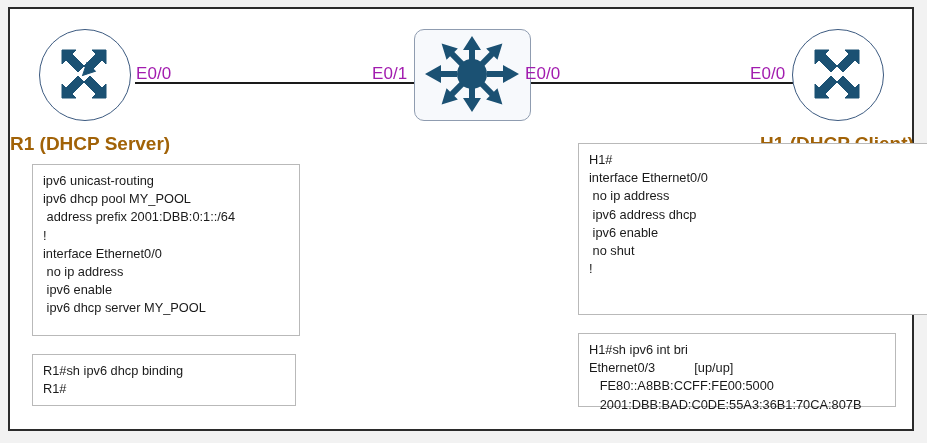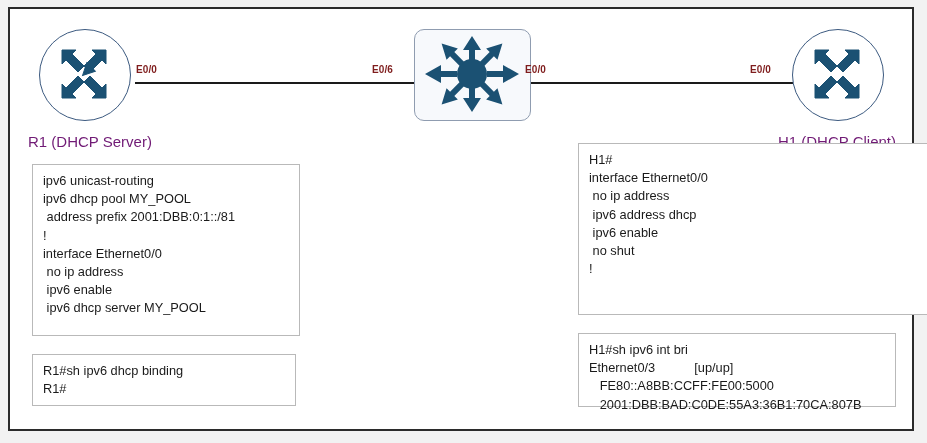--- a/index.html
+++ b/index.html
@@ -59,31 +59,31 @@
   
   .link {
     position: absolute;
     height: 0;
     border-top: 2.5px solid #1a1a1a;
   }
 
   
   .iface-label {
     position: absolute;
-    font-size: 10px;
-    font-weight: bold;
-    color: #7f1d1d;
+    font-size: 17px;
+    font-weight: normal;
+    color: #a21caf;
     white-space: nowrap;
     letter-spacing: 0.1px;
   }
   .device-label {
     position: absolute;
-    font-size: 15px;
-    font-weight: normal;
-    color: #701a75;
+    font-size: 19px;
+    font-weight: bold;
+    color: #a16207;
     white-space: nowrap;
     text-align: center;
   }
 
   
   .cfg-box {
     position: absolute;
     border: 1px solid #b9b9b9;
     background: #ffffff;
     box-sizing: border-box;
@@ -151,40 +151,40 @@
           <g transform="rotate(45 57 44)">
             <path d="M14,44 L29,36 L29,41 L43,41 L43,47 L29,47 L29,52 Z"></path>
           </g>
 
           <g transform="rotate(-45 57 44)">
             <path d="M100,44 L85,52 L85,47 L71,47 L71,41 L85,41 L85,36 Z"></path>
           </g>
         </g>
       </svg>
     </div>
-    <div class="iface-label" style="left:362px; top:55px;">E0/6</div>
+    <div class="iface-label" style="left:362px; top:55px;">E0/1</div>
     <div class="iface-label" style="left:515px; top:55px;">E0/0</div>
 
     <div class="router" style="left:782px; top:20px;">
       <svg width="88" height="88" viewBox="0 0 88 88">
         <g fill="#1b5173" stroke="#1b5173" stroke-width="1">
           <path d="M22,20 L36,20 L32,24 L44,36 L38,42 L26,30 L22,34 Z"></path>
           <path d="M66,20 L66,34 L62,30 L50,42 L44,36 L56,24 L52,20 Z"></path>
           <path d="M22,68 L22,54 L26,58 L38,46 L44,52 L32,64 L36,68 Z"></path>
           <path d="M66,68 L52,68 L56,64 L44,52 L50,46 L62,58 L66,54 Z"></path>
         </g>
       </svg>
     </div>
     <div class="iface-label" style="left:740px; top:55px;">E0/0</div>
     <div class="device-label" style="left:748px; top:124px; width:158px;text-align:center;">H1 (DHCP Client)</div>
 
     <div class="cfg-box" style="left:22px; top:155px; width:268px; height:172px;">
       <div class="cfg-line">ipv6 unicast-routing</div>
       <div class="cfg-line">ipv6 dhcp pool MY_POOL</div>
-      <div class="cfg-line"> address prefix 2001:DBB:0:1::/81</div>
+      <div class="cfg-line"> address prefix 2001:DBB:0:1::/64</div>
       <div class="cfg-line">!</div>
       <div class="cfg-line">interface Ethernet0/0</div>
       <div class="cfg-line"> no ip address</div>
       <div class="cfg-line"> ipv6 enable</div>
       <div class="cfg-line"> ipv6 dhcp server MY_POOL</div>
     </div>
 
     <div class="cfg-box" style="left:22px; top:345px; width:264px; height:52px;">
       <div class="cfg-line">R1#sh ipv6 dhcp binding</div>
       <div class="cfg-line">R1#</div>

